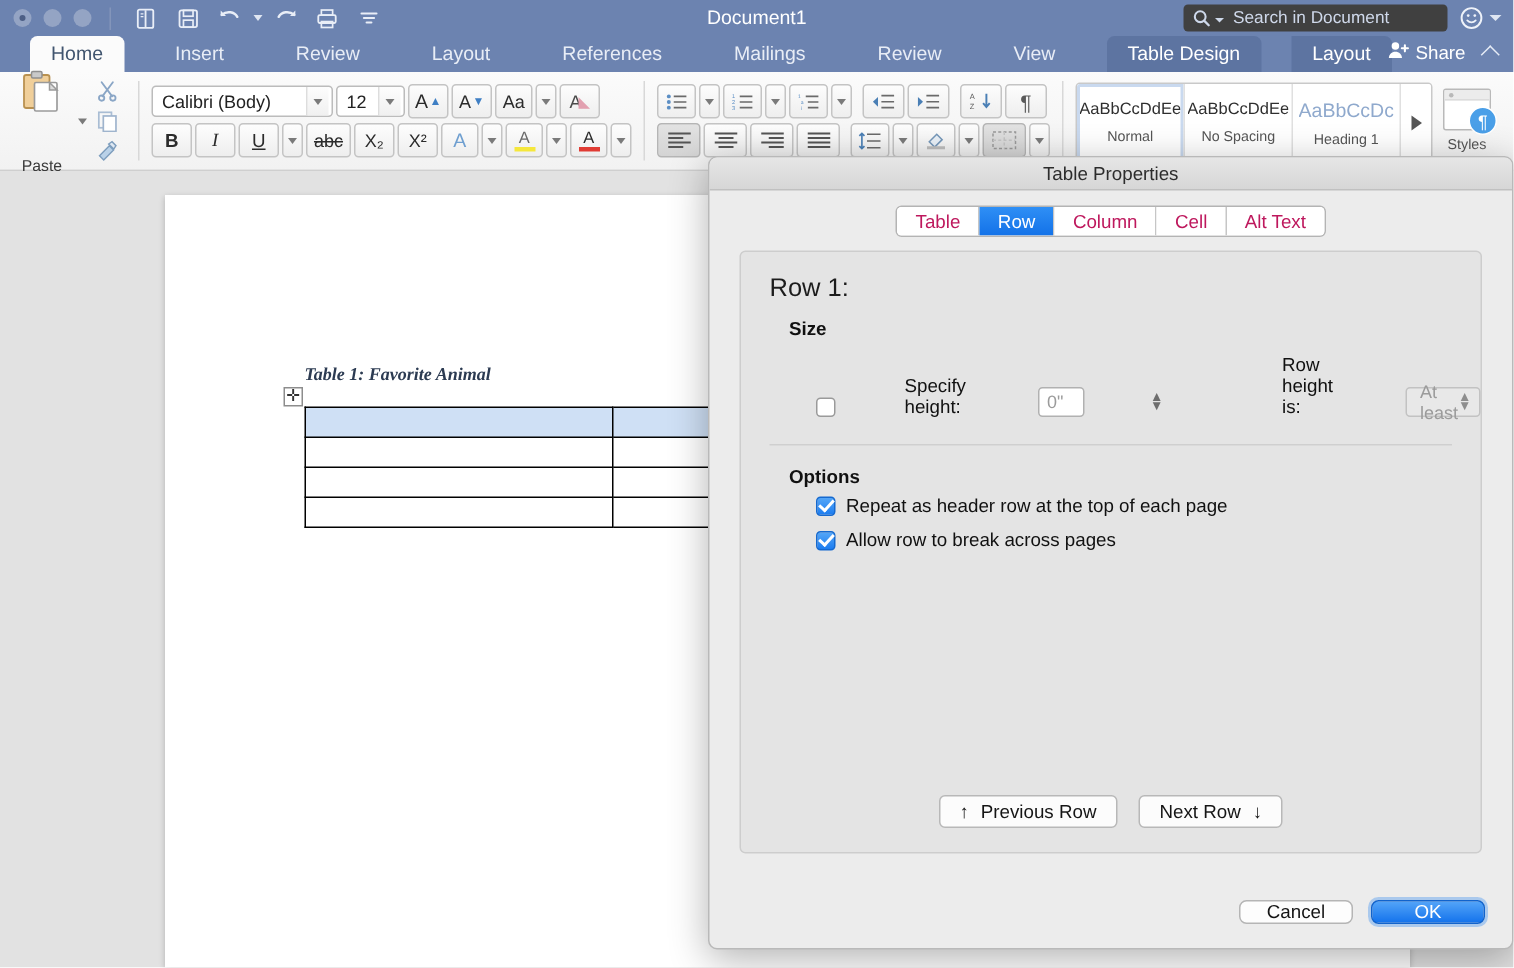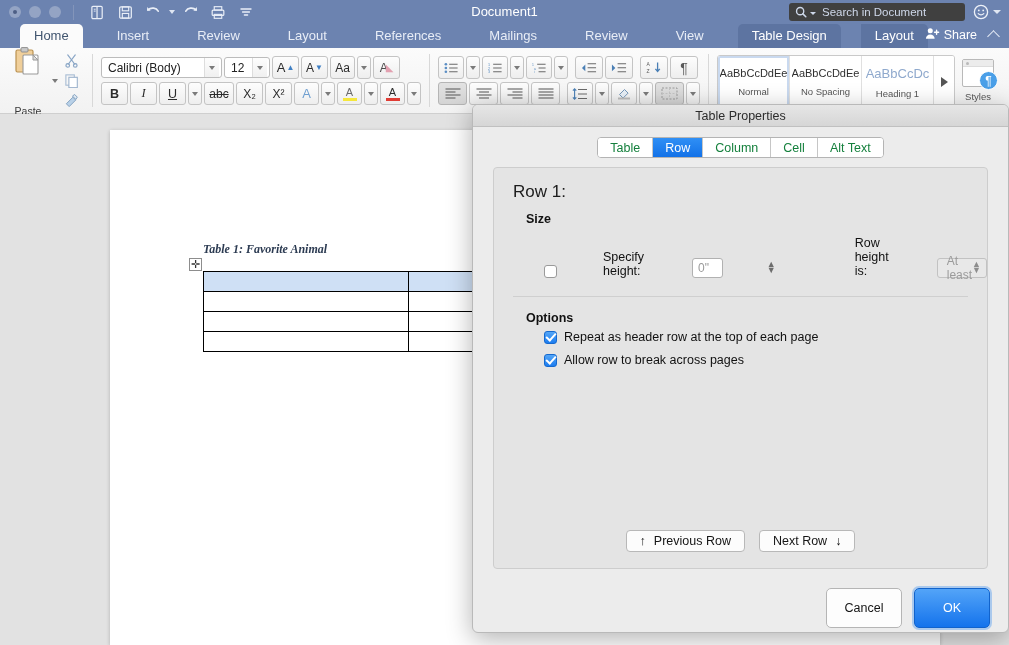--- a/index.html
+++ b/index.html
@@ -247,21 +247,21 @@
   }
   .dlg-body { padding: 10px 20px 0 20px; }
   .seg {
     display: flex; justify-content: center; margin-bottom: 9px;
   }
   .segctl {
     display: flex; border: 1px solid #b4b4b4; border-radius: 4px;
     overflow: hidden; background: #fff; height: 21px;
   }
   .segitem {
-    font-size: 12.5px; color: #15803d; padding: 0 12px;
+    font-size: 12.5px; color: #be185d; padding: 0 12px;
     display: flex; align-items: center;
     border-right: 1px solid #c6c6c6; background: #fff;
   }
   .segitem:last-child { border-right: none; }
   .segitem.active {
     background: linear-gradient(#2f8ff5,#1372e8); color: #fff;
   }
   .panel {
     background: #e4e4e4; border: 1px solid #cdcdcd; border-radius: 4px;
     height: 402px; position: relative; padding: 14px 0 0 0;
@@ -327,21 +327,21 @@
     border: 1px solid #b8b8b8; border-radius: 4px;
     display: flex; align-items: center; gap: 8px;
     font-size: 12.5px; color: #151515;
   }
   .dlg-footer {
     position: absolute; left: 0; right: 0; bottom: 0; height: 48px;
     display: flex; align-items: center; justify-content: flex-end;
     padding-right: 18px; gap: 12px;
   }
   .fbtn {
-    height: 40px; min-width: 76px; padding: 0 14px;
+    height: 16px; min-width: 76px; padding: 0 14px;
     border-radius: 5px; font-size: 12.5px;
     display: flex; align-items: center; justify-content: center;
   }
   .fbtn.cancel { background: #fdfdfd; border: 1px solid #b5b5b5; color: #141414; }
   .fbtn.ok {
     background: linear-gradient(#53a4f8,#1473ec);
     border: 1px solid #1163cc; color: #fff;
     box-shadow: 0 0 0 2px rgba(90,160,240,.45);
   }
 </style>

